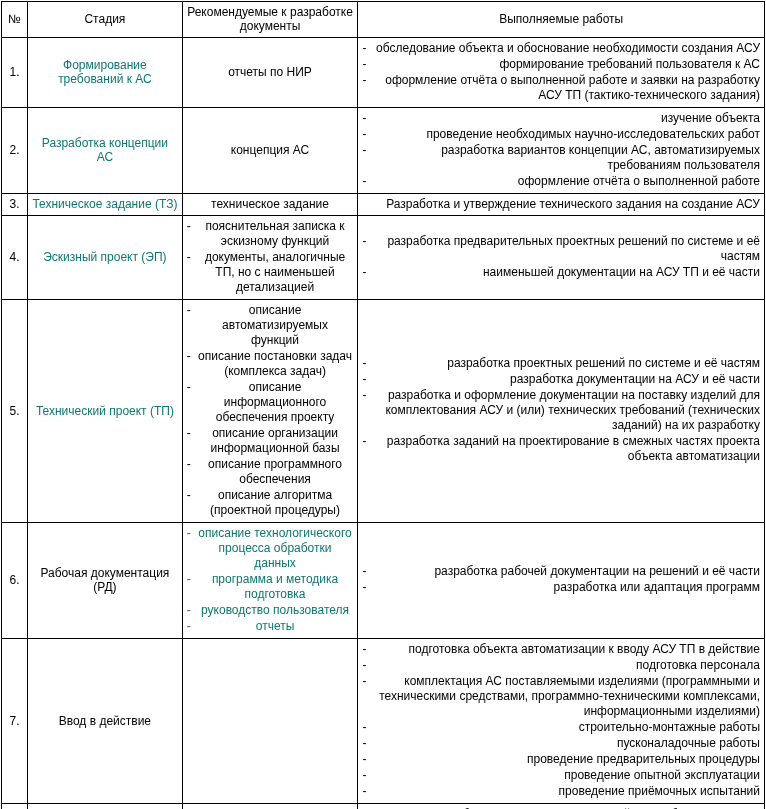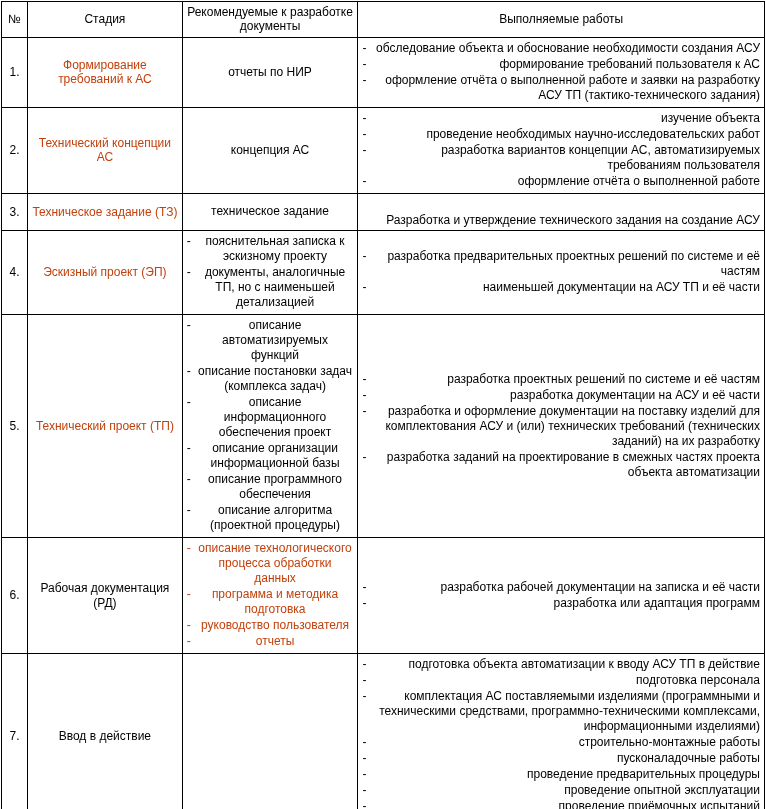--- a/index.html
+++ b/index.html
@@ -50,21 +50,21 @@
   }
   td.docs {
     text-align: center;
     vertical-align: middle;
   }
   td.works {
     text-align: right;
     vertical-align: middle;
   }
   .link {
-    color: #c2410c;
+    color: #0f766e;
   }
   ul.dash {
     list-style: none;
     margin: 0;
     padding: 0;
   }
   ul.dash li {
     position: relative;
     padding-left: 10px;
     margin: 0 0 1px 0;
@@ -80,21 +80,20 @@
     list-style: none;
     margin: 0;
     padding: 0;
   }
   ul.plain li {
     line-height: 1.25;
     margin: 0;
   }
   .cell-block {
     display: block;
-    margin-top: 16px;
   }
 </style>
 </head>
 <body>
 
 <table class="doc-table">
   <colgroup>
     <col class="col-num">
     <col class="col-stage">
     <col class="col-docs">
@@ -120,21 +119,21 @@
         <td class="works">
           <ul class="dash">
             <li>обследование объекта и обоснование необходимости создания АСУ</li>
             <li>формирование требований пользователя к АС</li>
             <li>оформление отчёта о выполненной работе и заявки на разработку АСУ ТП (тактико-технического задания)</li>
           </ul>
         </td>
       </tr>
       <tr>
         <td class="num">2.</td>
-        <td class="stage"><span class="link">Технический концепции АС</span></td>
+        <td class="stage"><span class="link">Разработка концепции АС</span></td>
         <td class="docs">
           <ul class="plain">
             <li>концепция АС</li>
           </ul>
         </td>
         <td class="works">
           <ul class="dash">
             <li>изучение объекта</li>
             <li>проведение необходимых научно-исследовательских работ</li>
             <li>разработка вариантов концепции АС, автоматизируемых требованиям пользователя</li>
@@ -152,39 +151,39 @@
         </td>
         <td class="works">
           <span class="cell-block">Разработка и утверждение технического задания на создание АСУ</span>
         </td>
       </tr>
       <tr>
         <td class="num">4.</td>
         <td class="stage"><span class="link">Эскизный проект (ЭП)</span></td>
         <td class="docs">
           <ul class="dash">
-            <li>пояснительная записка к эскизному проекту</li>
+            <li>пояснительная записка к эскизному функций</li>
             <li>документы, аналогичные ТП, но с наименьшей детализацией</li>
           </ul>
         </td>
         <td class="works">
           <ul class="dash">
             <li>разработка предварительных проектных решений по системе и её частям</li>
             <li>наименьшей документации на АСУ ТП и её части</li>
           </ul>
         </td>
       </tr>
       <tr>
         <td class="num">5.</td>
         <td class="stage"><span class="link">Технический проект (ТП)</span></td>
         <td class="docs">
           <ul class="dash">
             <li>описание автоматизируемых функций</li>
             <li>описание постановки задач (комплекса задач)</li>
-            <li>описание информационного обеспечения проект</li>
+            <li>описание информационного обеспечения проекту</li>
             <li>описание организации информационной базы</li>
             <li>описание программного обеспечения</li>
             <li>описание алгоритма (проектной процедуры)</li>
           </ul>
         </td>
         <td class="works">
           <ul class="dash">
             <li>разработка проектных решений по системе и её частям</li>
             <li>разработка документации на АСУ и её части</li>
             <li>разработка и оформление документации на поставку изделий для комплектования АСУ и (или) технических требований (технических заданий) на их разработку</li>
@@ -198,21 +197,21 @@
         <td class="docs">
           <ul class="dash">
             <li class="link">описание технологического процесса обработки данных</li>
             <li class="link">программа и методика подготовка</li>
             <li class="link">руководство пользователя</li>
             <li class="link">отчеты</li>
           </ul>
         </td>
         <td class="works">
           <ul class="dash">
-            <li>разработка рабочей документации на записка и её части</li>
+            <li>разработка рабочей документации на решений и её части</li>
             <li>разработка или адаптация программ</li>
           </ul>
         </td>
       </tr>
       <tr>
         <td class="num">7.</td>
         <td class="stage"><span>Ввод в действие</span></td>
         <td class="docs"></td>
         <td class="works">
           <ul class="dash">

